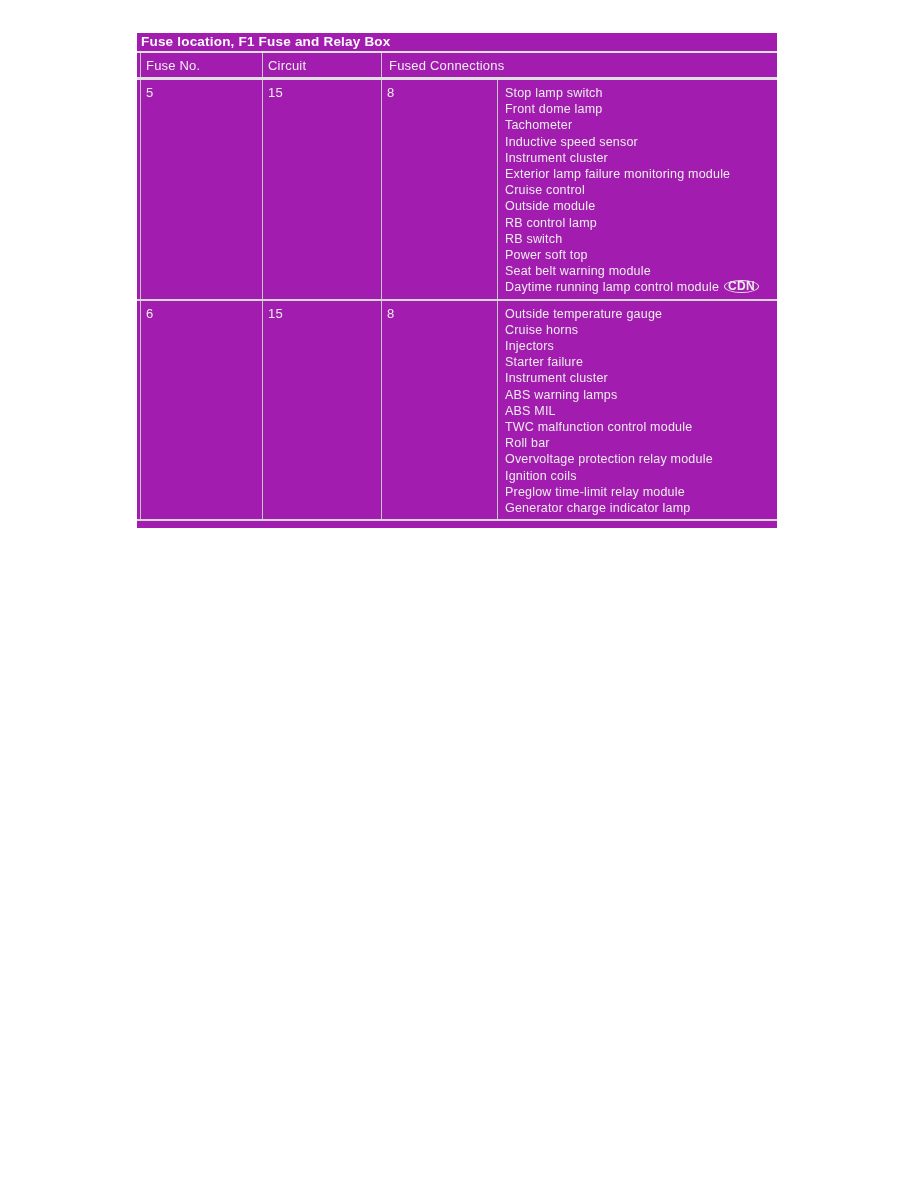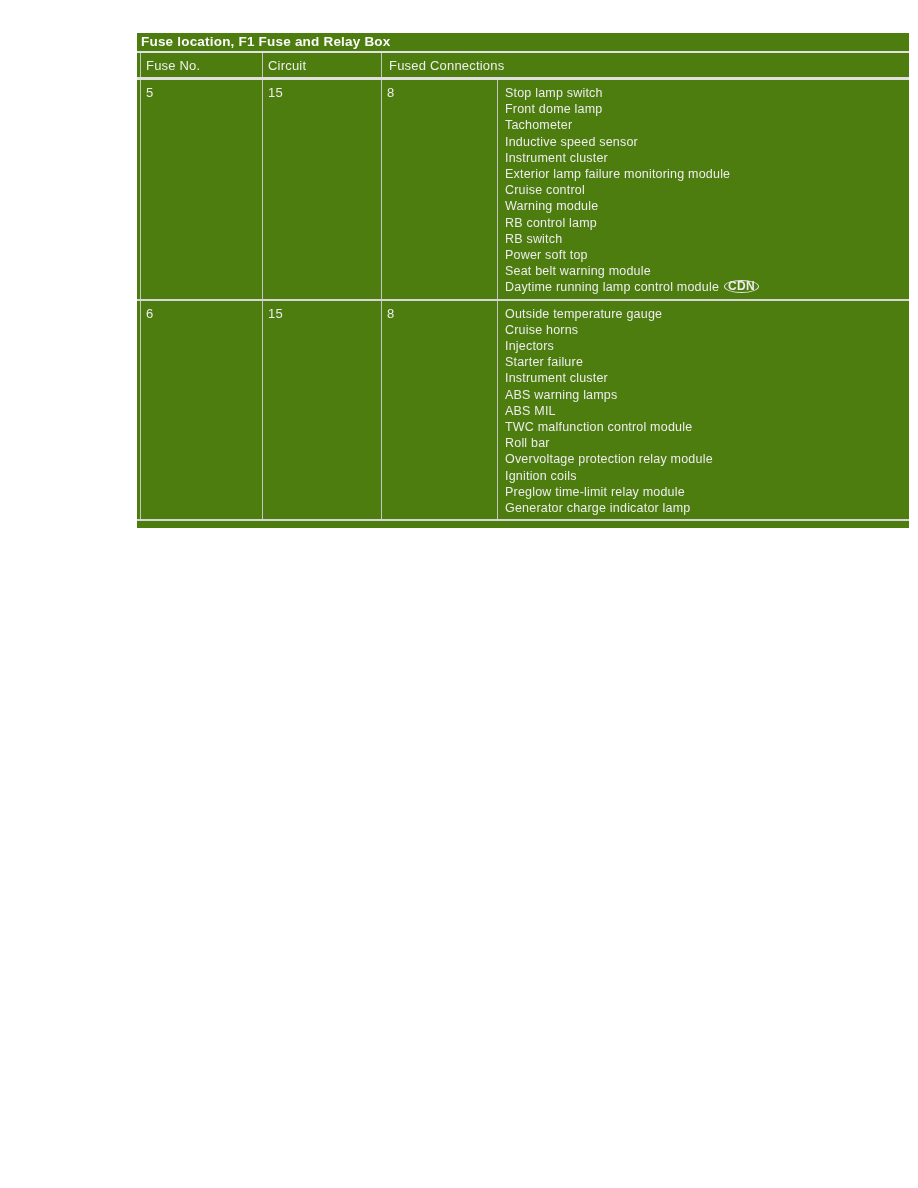--- a/index.html
+++ b/index.html
@@ -12,22 +12,22 @@
     position: relative;
     width: 918px;
     height: 1188px;
     background: #ffffff;
     overflow: hidden;
   }
   .fuse-table {
     position: absolute;
     left: 137px;
     top: 33px;
-    width: 772px;
-    background: #4d7c0f;
+    width: 640px;
+    background: #a21caf;
     color: #ededed;
     box-sizing: border-box;
   }
   .title-bar {
     color: #fafafa;
     font-weight: bold;
     font-size: 13.5px;
     line-height: 14px;
     padding: 2px 4px 2px 4px;
     border-bottom: 2px solid #e2e2e2;
@@ -135,21 +135,21 @@
     <div class="cell c2 num">15</div>
     <div class="cell c3 num">8</div>
     <div class="cell c4">
             <div class="conn-line">Stop lamp switch</div>
             <div class="conn-line">Front dome lamp</div>
             <div class="conn-line">Tachometer</div>
             <div class="conn-line">Inductive speed sensor</div>
             <div class="conn-line">Instrument cluster</div>
             <div class="conn-line">Exterior lamp failure monitoring module</div>
             <div class="conn-line">Cruise control</div>
-            <div class="conn-line">Warning module</div>
+            <div class="conn-line">Outside module</div>
             <div class="conn-line">RB control lamp</div>
             <div class="conn-line">RB switch</div>
             <div class="conn-line">Power soft top</div>
             <div class="conn-line">Seat belt warning module</div>
             <div class="conn-line">Daytime running lamp control module<span class="badge">CDN</span></div>
           </div>
   </div>
 
   <div class="grid row">
     <div class="cell c1 num">6</div>

